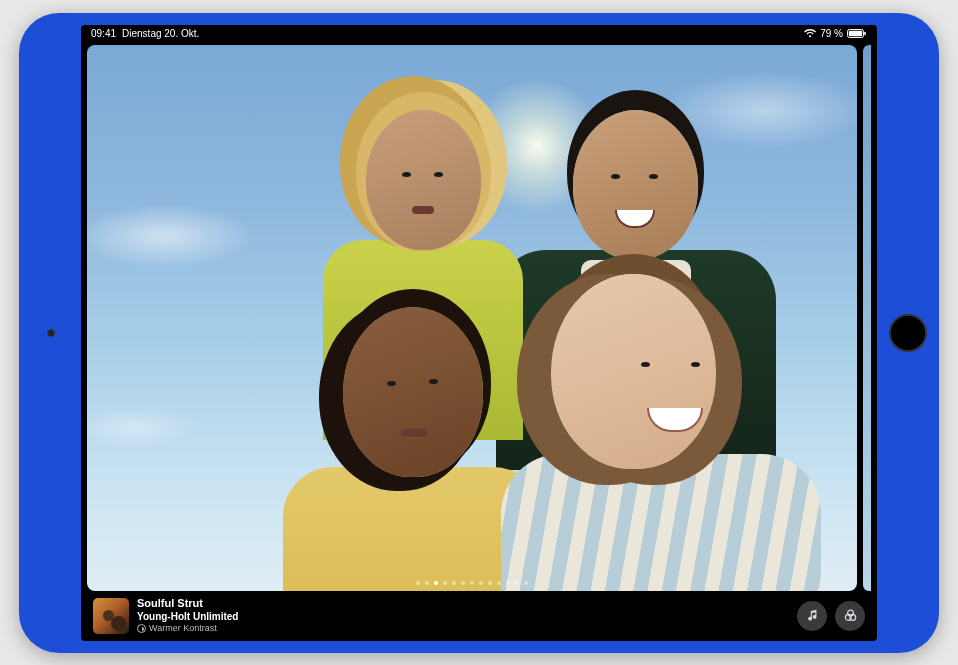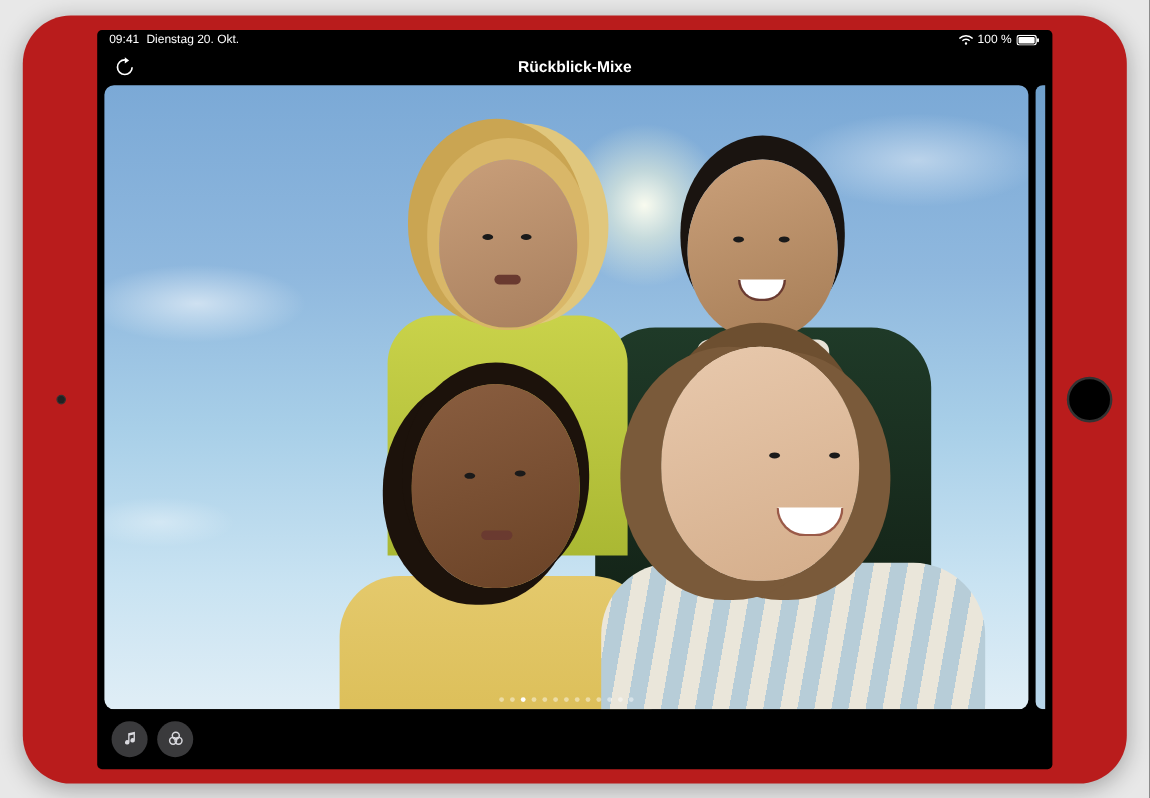--- a/index.html
+++ b/index.html
@@ -8,21 +8,21 @@
     font-family: -apple-system, BlinkMacSystemFont, "Helvetica Neue", sans-serif;
     display: flex;
     align-items: center;
     justify-content: center;
     width: 958px;
     height: 665px;
   }
   .ipad-frame {
     width: 920px;
     height: 640px;
-    background: #b91c1c;
+    background: #1d4ed8;
     border-radius: 40px;
     position: relative;
     display: flex;
     align-items: center;
     justify-content: center;
     box-shadow: 0 4px 20px rgba(0,0,0,0.3);
   }
   .camera-dot {
     position: absolute;
     left: 28px;
@@ -228,39 +228,31 @@
       <div class="status-left">
         <span>09:41</span>
         <span>Dienstag 20. Okt.</span>
       </div>
       <div class="status-right">
         <span class="wifi-icon">
           <svg width="12" height="9" viewBox="0 0 12 9">
               <path d="M6 8.2a1 1 0 100-2 1 1 0 000 2zm-2.6-2.8a3.7 3.7 0 015.2 0l.9-.9a5 5 0 00-7 0l.9.9zM.9 3.5a7.2 7.2 0 0110.2 0l.9-.9a8.5 8.5 0 00-12 0l.9.9z" fill="#fff"></path>
             </svg>
         </span>
-        <span>100 %</span>
+        <span>79 %</span>
         <span class="battery-icon">
           <svg width="20" height="9" viewBox="0 0 20 9">
               <rect x="0.5" y="0.5" width="16" height="8" rx="2" stroke="#fff" fill="none"></rect>
               <rect x="1.8" y="1.8" width="13.4" height="5.4" rx="1" fill="#fff"></rect>
               <rect x="17.2" y="2.8" width="1.6" height="3.4" rx="0.8" fill="#fff"></rect>
             </svg>
         </span>
       </div>
     </div>
 
-    <div class="nav-bar">
-      <div class="back-button">
-        <svg width="18" height="18" viewBox="0 0 18 18">
-            <path d="M9 2.2a6.8 6.8 0 106.8 6.8h-1.4A5.4 5.4 0 119 3.6V6l3.6-2.6L9 .8v1.4z" fill="#fff"></path>
-          </svg>
-      </div>
-      <div class="nav-title">Rückblick-Mixe</div>
-    </div>
 
     <div class="photo-area">
       <div class="main-photo">
         <div class="clouds"></div>
         <div class="sun-flare"></div>
         <div class="people">
           <div class="person p2">
               <div class="body"></div>
               <div class="tee"></div>
               <div class="head">
@@ -307,20 +299,31 @@
             <span class="dot"></span>
             <span class="dot"></span>
             <span class="dot"></span>
             <span class="dot"></span>
           </div>
       </div>
       <div class="next-photo-sliver"></div>
     </div>
 
     <div class="bottom-bar">
+      <div class="song-block">
+        <div class="album-art"></div>
+        <div class="song-text">
+          <span class="song-title">Soulful Strut</span>
+          <span class="song-artist">Young-Holt Unlimited</span>
+          <span class="song-filter">
+            <span class="filter-dot"></span>
+            <span>Warmer Kontrast</span>
+          </span>
+        </div>
+      </div>
       <div class="action-buttons">
         <div class="circle-btn">
           <svg width="15" height="15" viewBox="0 0 16 16">
               <path d="M6.2 3.2l6-1.4v7.7a2 2 0 11-1.2-1.84V4.4l-3.6.84v6.1A2 2 0 116.2 9.5V3.2z" fill="#d9d9de"></path>
             </svg>
         </div>
         <div class="circle-btn">
           <svg width="15" height="15" viewBox="0 0 16 16">
               <circle cx="8" cy="5.4" r="3.1" stroke="#d9d9de" stroke-width="1.3" fill="none"></circle>
               <circle cx="5.6" cy="10" r="3.1" stroke="#d9d9de" stroke-width="1.3" fill="none"></circle>

